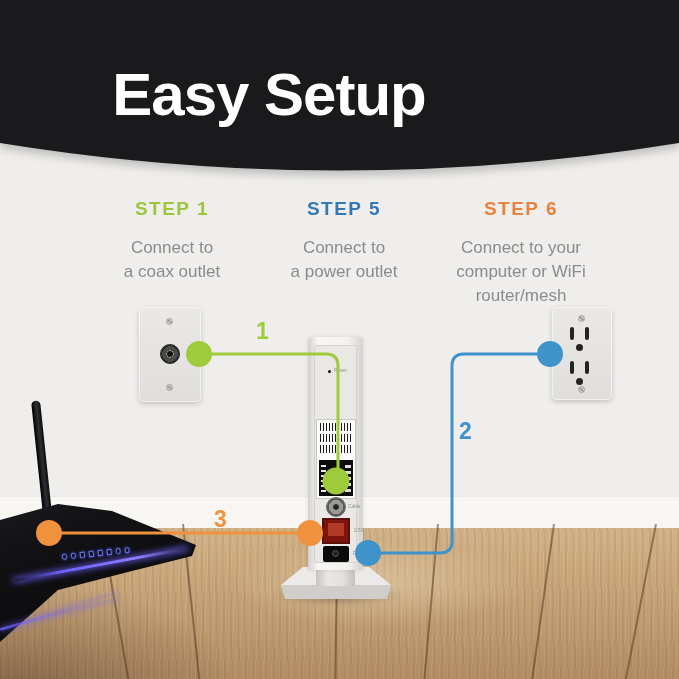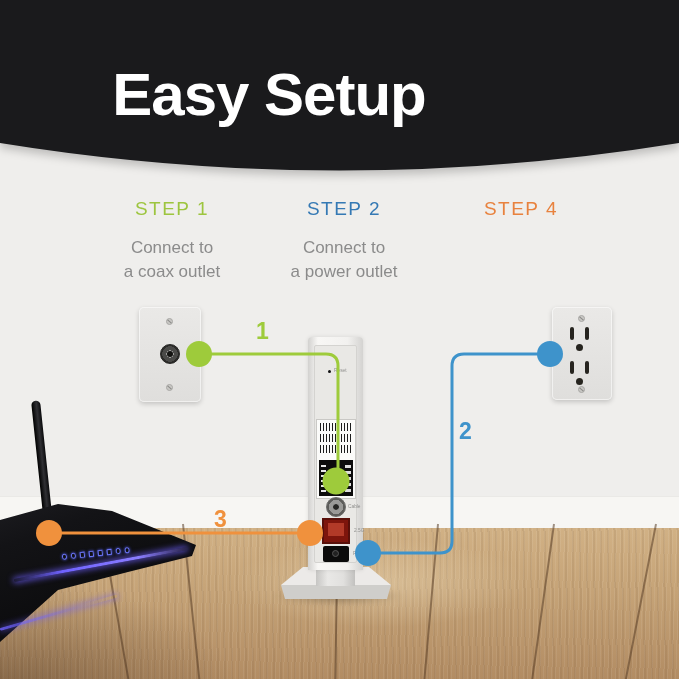--- a/index.html
+++ b/index.html
@@ -22,21 +22,21 @@
         filter:blur(0.6px);transform-origin:top center;}
 
   
   .header-svg{position:absolute;left:0;top:0;z-index:8;
               filter:drop-shadow(0 5px 4px rgba(0,0,0,0.20));}
   .title{position:absolute;left:0;top:60px;width:538px;text-align:center;z-index:9;
          color:#ffffff;font-size:60px;font-weight:bold;letter-spacing:-1px;}
 
   
   .step-col{position:absolute;width:230px;text-align:center;z-index:8;}
-  .step-label{font-size:19px;font-weight:normal;letter-spacing:1.5px;}
+  .step-label{font-size:19px;font-weight:bold;letter-spacing:1.5px;}
   .step-desc{margin-top:16px;font-size:17px;line-height:24px;color:#8b8b8b;white-space:pre-line;}
 
   
   .plate{position:absolute;background:linear-gradient(180deg,#eae9e7,#dfdedc);
          border-radius:5px;z-index:2;
          box-shadow:0 2px 5px rgba(0,0,0,0.18),inset 0 0 0 1px rgba(255,255,255,0.55);}
   .screw{position:absolute;width:7px;height:7px;border-radius:50%;
          background:#c9c8c5;border:1px solid #a9a8a5;box-sizing:border-box;}
   .screw::after{content:"";position:absolute;left:0px;top:2px;width:5px;height:1px;
          background:#8b8a88;transform:rotate(40deg);}
@@ -139,26 +139,29 @@
     <path d="M0,0 H679 V143 Q339.5,198 0,143 Z" fill="#1a1a1c"></path>
   </svg>
   <div class="title">Easy Setup</div>
 
   <div class="step-col" style="left:57px;top:198px;">
     <div class="step-label" style="color: rgb(157, 197, 63);">STEP 1</div>
     <div class="step-desc">Connect to
 a coax outlet</div>
   </div>
   <div class="step-col" style="left:229px;top:198px;">
-    <div class="step-label" style="color: rgb(53, 121, 180);">STEP 2</div>
+    <div class="step-label" style="color: rgb(53, 121, 180);">STEP 5</div>
     <div class="step-desc">Connect to
 a power outlet</div>
   </div>
   <div class="step-col" style="left:406px;top:198px;">
-    <div class="step-label" style="color: rgb(232, 130, 62);">STEP 4</div>
+    <div class="step-label" style="color: rgb(232, 130, 62);">STEP 6</div>
+    <div class="step-desc">Connect to your
+computer or WiFi
+router/mesh</div>
   </div>
 
   <div class="plate" style="left:139px;top:307px;width:62px;height:95px;">
     <div class="screw" style="left:27px;top:11px;"></div>
     <div class="screw" style="left:27px;top:77px;"></div>
   </div>
   <div class="coax-conn"></div>
 
   <div class="plate" style="left:552px;top:307px;width:60px;height:93px;">
     <div class="screw" style="left:26px;top:8px;"></div>

